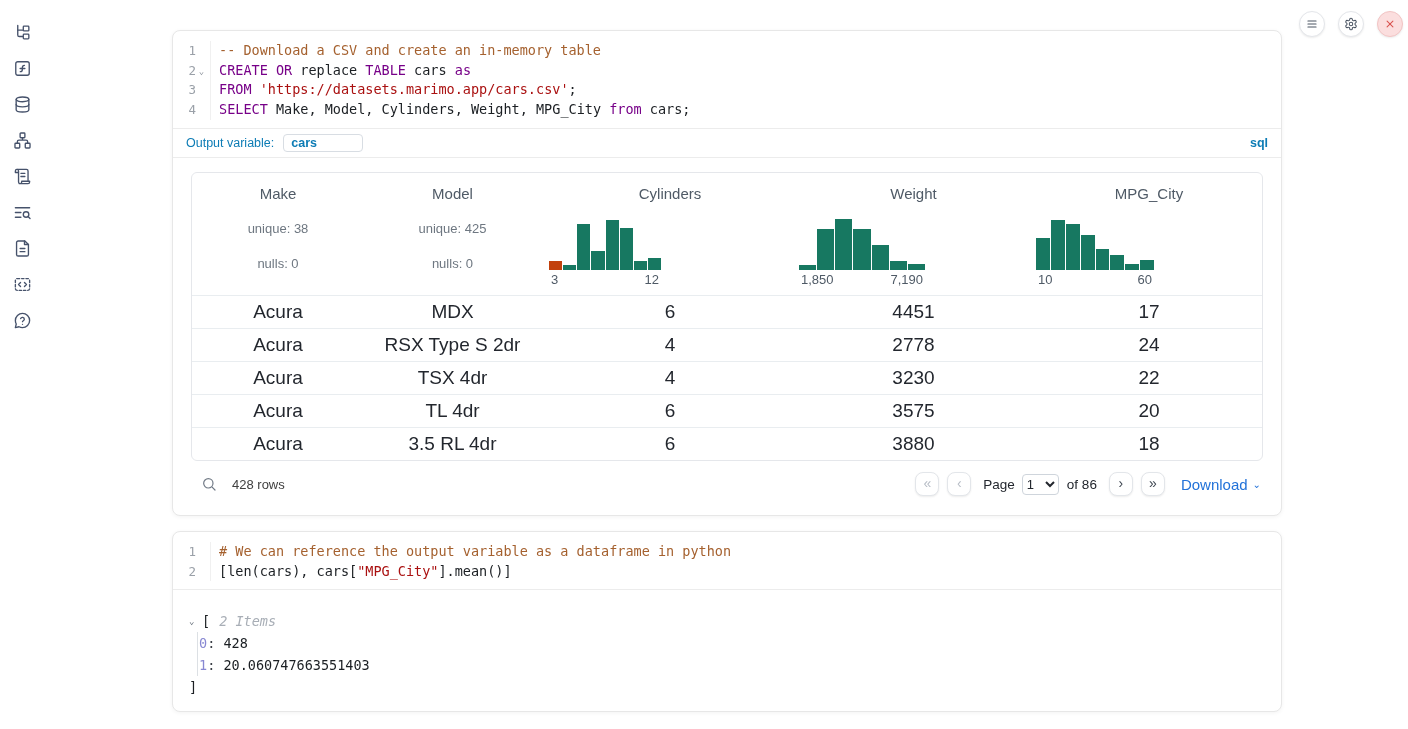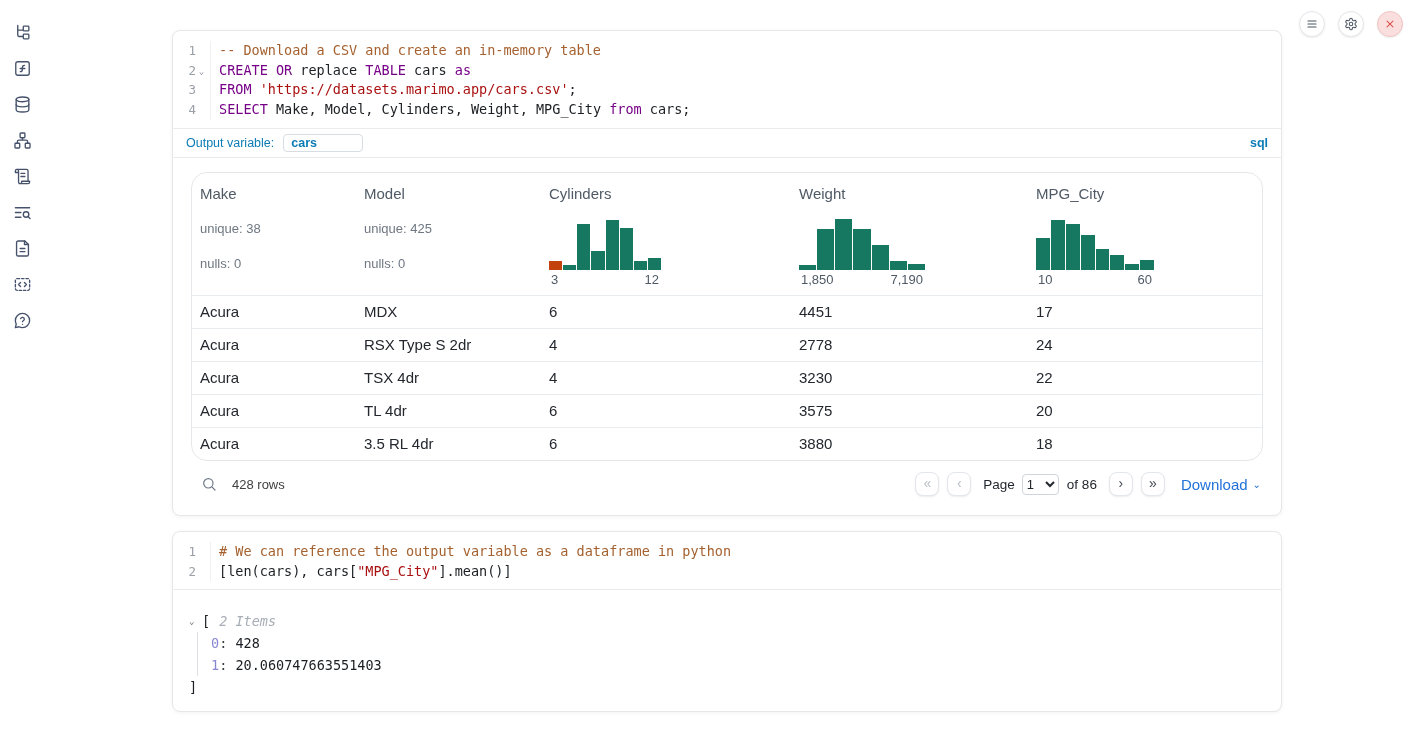--- a/index.html
+++ b/index.html
@@ -48,33 +48,33 @@
                justify-content:space-between;padding:0 13px;}
   .ov-wrap{display:flex;align-items:center;}
   .ov-label{color:var(--blue);font-weight:normal;font-size:12.5px;}
   .ov-input{width:80px;height:18px;margin-left:9px;border:1px solid #d8dde3;border-radius:4px;
             font-size:12.5px;font-weight:bold;color:var(--blue);padding:0 7px;outline:none;
             font-family:"Liberation Sans",sans-serif;}
   .lang{color:var(--blue);font-weight:bold;font-size:12.5px;}
 
   
   .output{border-top:1px solid #ececec;padding:14px 18px 0;}
-  .dtable{border:1px solid #e5e7eb;border-radius:16px;overflow:hidden;}
+  .dtable{border:1px solid #e5e7eb;border-radius:6px;overflow:hidden;text-align:center;}
   .grid-cols{display:grid;grid-template-columns:164px 185px 250px 237px 1fr;}
   .thead{padding-top:12px;height:122px;}
   .thcol{padding-left:8px;cursor:pointer;}
   .thname{font-size:15px;color:#4f5a66;}
   .thstats div{margin-top:18px;font-size:13px;color:#6e7781;line-height:17px;}
   .thstats{margin-top:10px;}
   .hist{margin-top:16px;}
   .bars{display:flex;align-items:flex-end;gap:1px;height:52px;}
   .bar{flex:1;background:var(--green);}
   .bar.orange{background:var(--orange);}
   .xlabels{display:flex;justify-content:space-between;font-size:13px;color:#4f5a66;margin-top:2px;padding:0 2px;}
-  .trow{height:33px;align-items:center;font-size:15px;color:#23272e;border-top:1px solid #e9edf0;}
+  .trow{height:33px;align-items:center;font-size:19px;color:#23272e;border-top:1px solid #e9edf0;}
   .trow>div{padding-left:8px;}
 
   
   .tfooter{height:47px;display:flex;align-items:center;justify-content:space-between;padding:0 2px;}
   .rowcount{display:flex;align-items:center;gap:15px;margin-left:8px;}
   .rowcount svg{width:16px;height:16px;stroke:#717a86;fill:none;stroke-width:1.8;stroke-linecap:round;}
   .rowcount span{color:#404040;font-size:13px;}
   .pager{display:flex;align-items:center;}
   .pbtn{width:24px;height:24px;border:1px solid #e3e6ea;border-radius:8px;background:#fff;cursor:pointer;
         box-shadow:0 1px 2px rgba(0,0,0,.08);display:flex;align-items:center;justify-content:center;
@@ -88,21 +88,21 @@
   .download .dchev{font-size:10px;}
 
   
   .cell2 .editor{border-bottom:1px solid #ececec;}
   .pyout{position:relative;padding:20px 0 0 16px;font-family:"DejaVu Sans Mono",monospace;
          font-size:13.5px;color:#1b1f23;}
   .guide{position:absolute;left:24px;top:42px;width:1px;height:44px;background:#dce0e4;}
   .tree-head{line-height:22px;display:flex;align-items:center;}
   .tchev{width:13px;font-size:9px;color:#5b6470;cursor:pointer;}
   .titems{font-style:italic;color:#a8aeb6;margin-left:9px;}
-  .tentry{line-height:22px;margin-left:22px;}
+  .tentry{line-height:22px;margin-left:10px;}
   .tkey{color:var(--idx);}
   .tcolon{color:#3a3f46;}
   .tclose{line-height:22px;}
 </style>
 </head>
 <body>
 
 <div class="page">
 
   <nav class="sidebar" id="sidebar">

